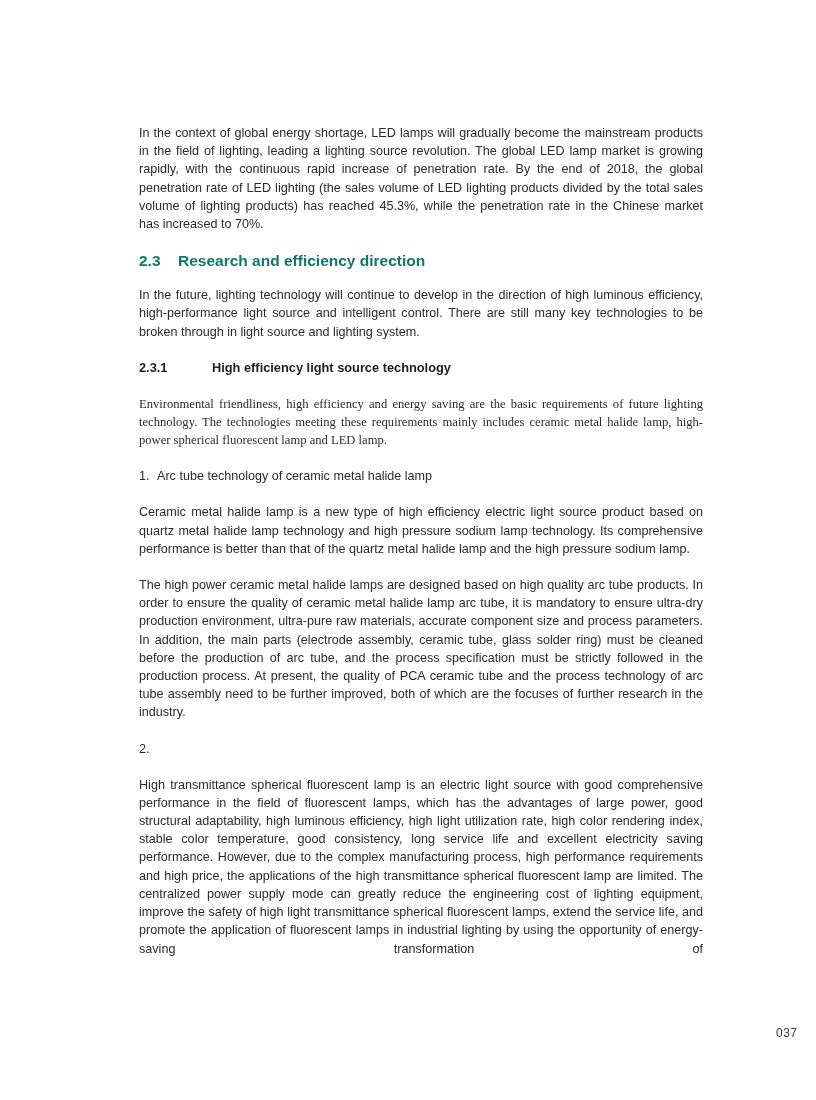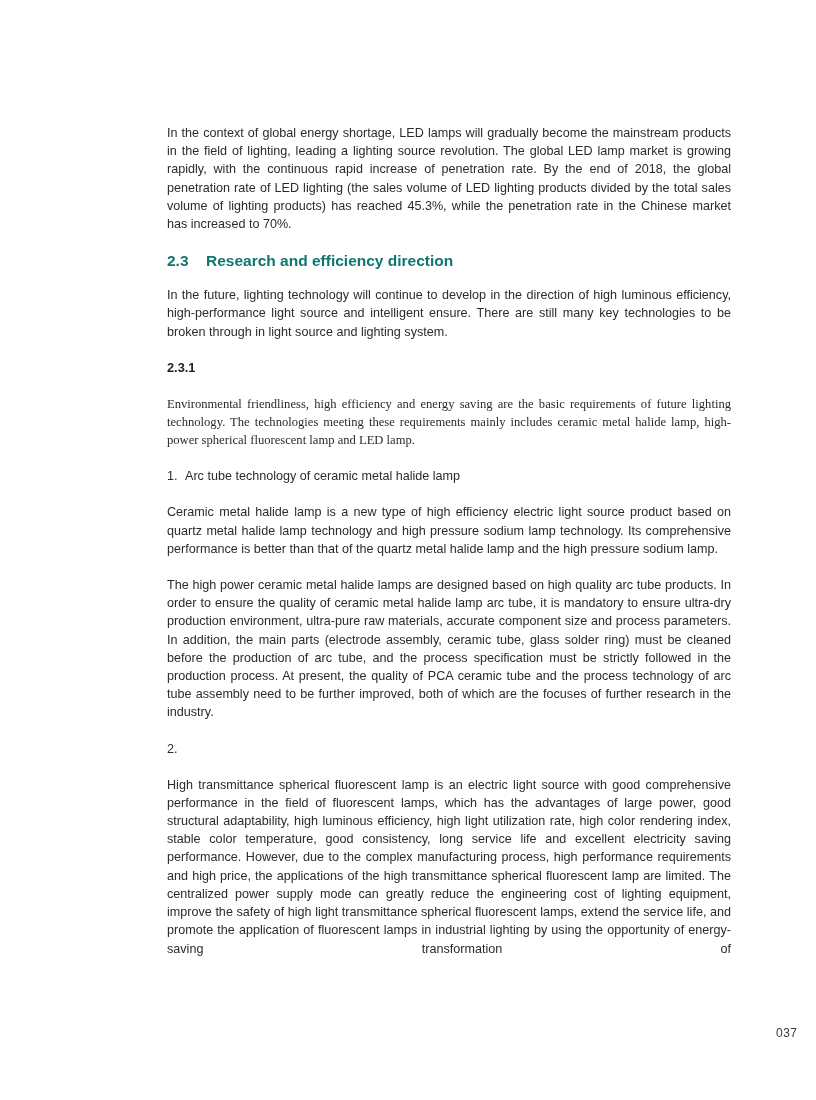--- a/index.html
+++ b/index.html
@@ -13,21 +13,20 @@
       position: relative;
       overflow: hidden;
       font-family: "Liberation Sans", sans-serif;
       color: #2a2a2a;
     }
     .content {
       position: absolute;
       left: 139px;
       top: 124px;
       width: 564px;
-      margin-left: 28px;
     }
     .para {
       font-size: 12.6px;
       line-height: 18.2px;
       text-align: justify;
       margin: 0;
       color: #2b2b2b;
     }
     .h2 {
       font-size: 15.5px;
@@ -69,24 +68,25 @@
 
 <div class="content">
 
   <p class="para">In the context of global energy shortage, LED lamps will gradually become the mainstream products in the field of lighting, leading a lighting source revolution. The global LED lamp market is growing rapidly, with the continuous rapid increase of penetration rate. By the end of 2018, the global penetration rate of LED lighting (the sales volume of LED lighting products divided by the total sales volume of lighting products) has reached 45.3%, while the penetration rate in the Chinese market has increased to 70%.</p>
 
   <h2 class="h2" style="margin-top:18px;">
     <span class="num">2.3</span>
     <span>Research and efficiency direction</span>
   </h2>
 
-  <p class="para" style="margin-top:15px;">In the future, lighting technology will continue to develop in the direction of high luminous efficiency, high-performance light source and intelligent ensure. There are still many key technologies to be broken through in light source and lighting system.</p>
+  <p class="para" style="margin-top:15px;">In the future, lighting technology will continue to develop in the direction of high luminous efficiency, high-performance light source and intelligent control. There are still many key technologies to be broken through in light source and lighting system.</p>
 
   <h3 class="h3" style="margin-top:18px;gap:27px;">
     <span class="num">2.3.1</span>
+    <span>High efficiency light source technology</span>
   </h3>
 
   <p class="para" style="margin-top:18px;font-family:Liberation Serif, serif;">Environmental friendliness, high efficiency and energy saving are the basic requirements of future lighting technology. The technologies meeting these requirements mainly includes ceramic metal halide lamp, high-power spherical fluorescent lamp and LED lamp.</p>
 
   <div class="item-heading" style="margin-top:18px;">
     <span class="num">1.</span>
     <span>Arc tube technology of ceramic metal halide lamp</span>
   </div>
 
   <p class="para" style="margin-top:18px;">Ceramic metal halide lamp is a new type of high efficiency electric light source product based on quartz metal halide lamp technology and high pressure sodium lamp technology. Its comprehensive performance is better than that of the quartz metal halide lamp and the high pressure sodium lamp.</p>

